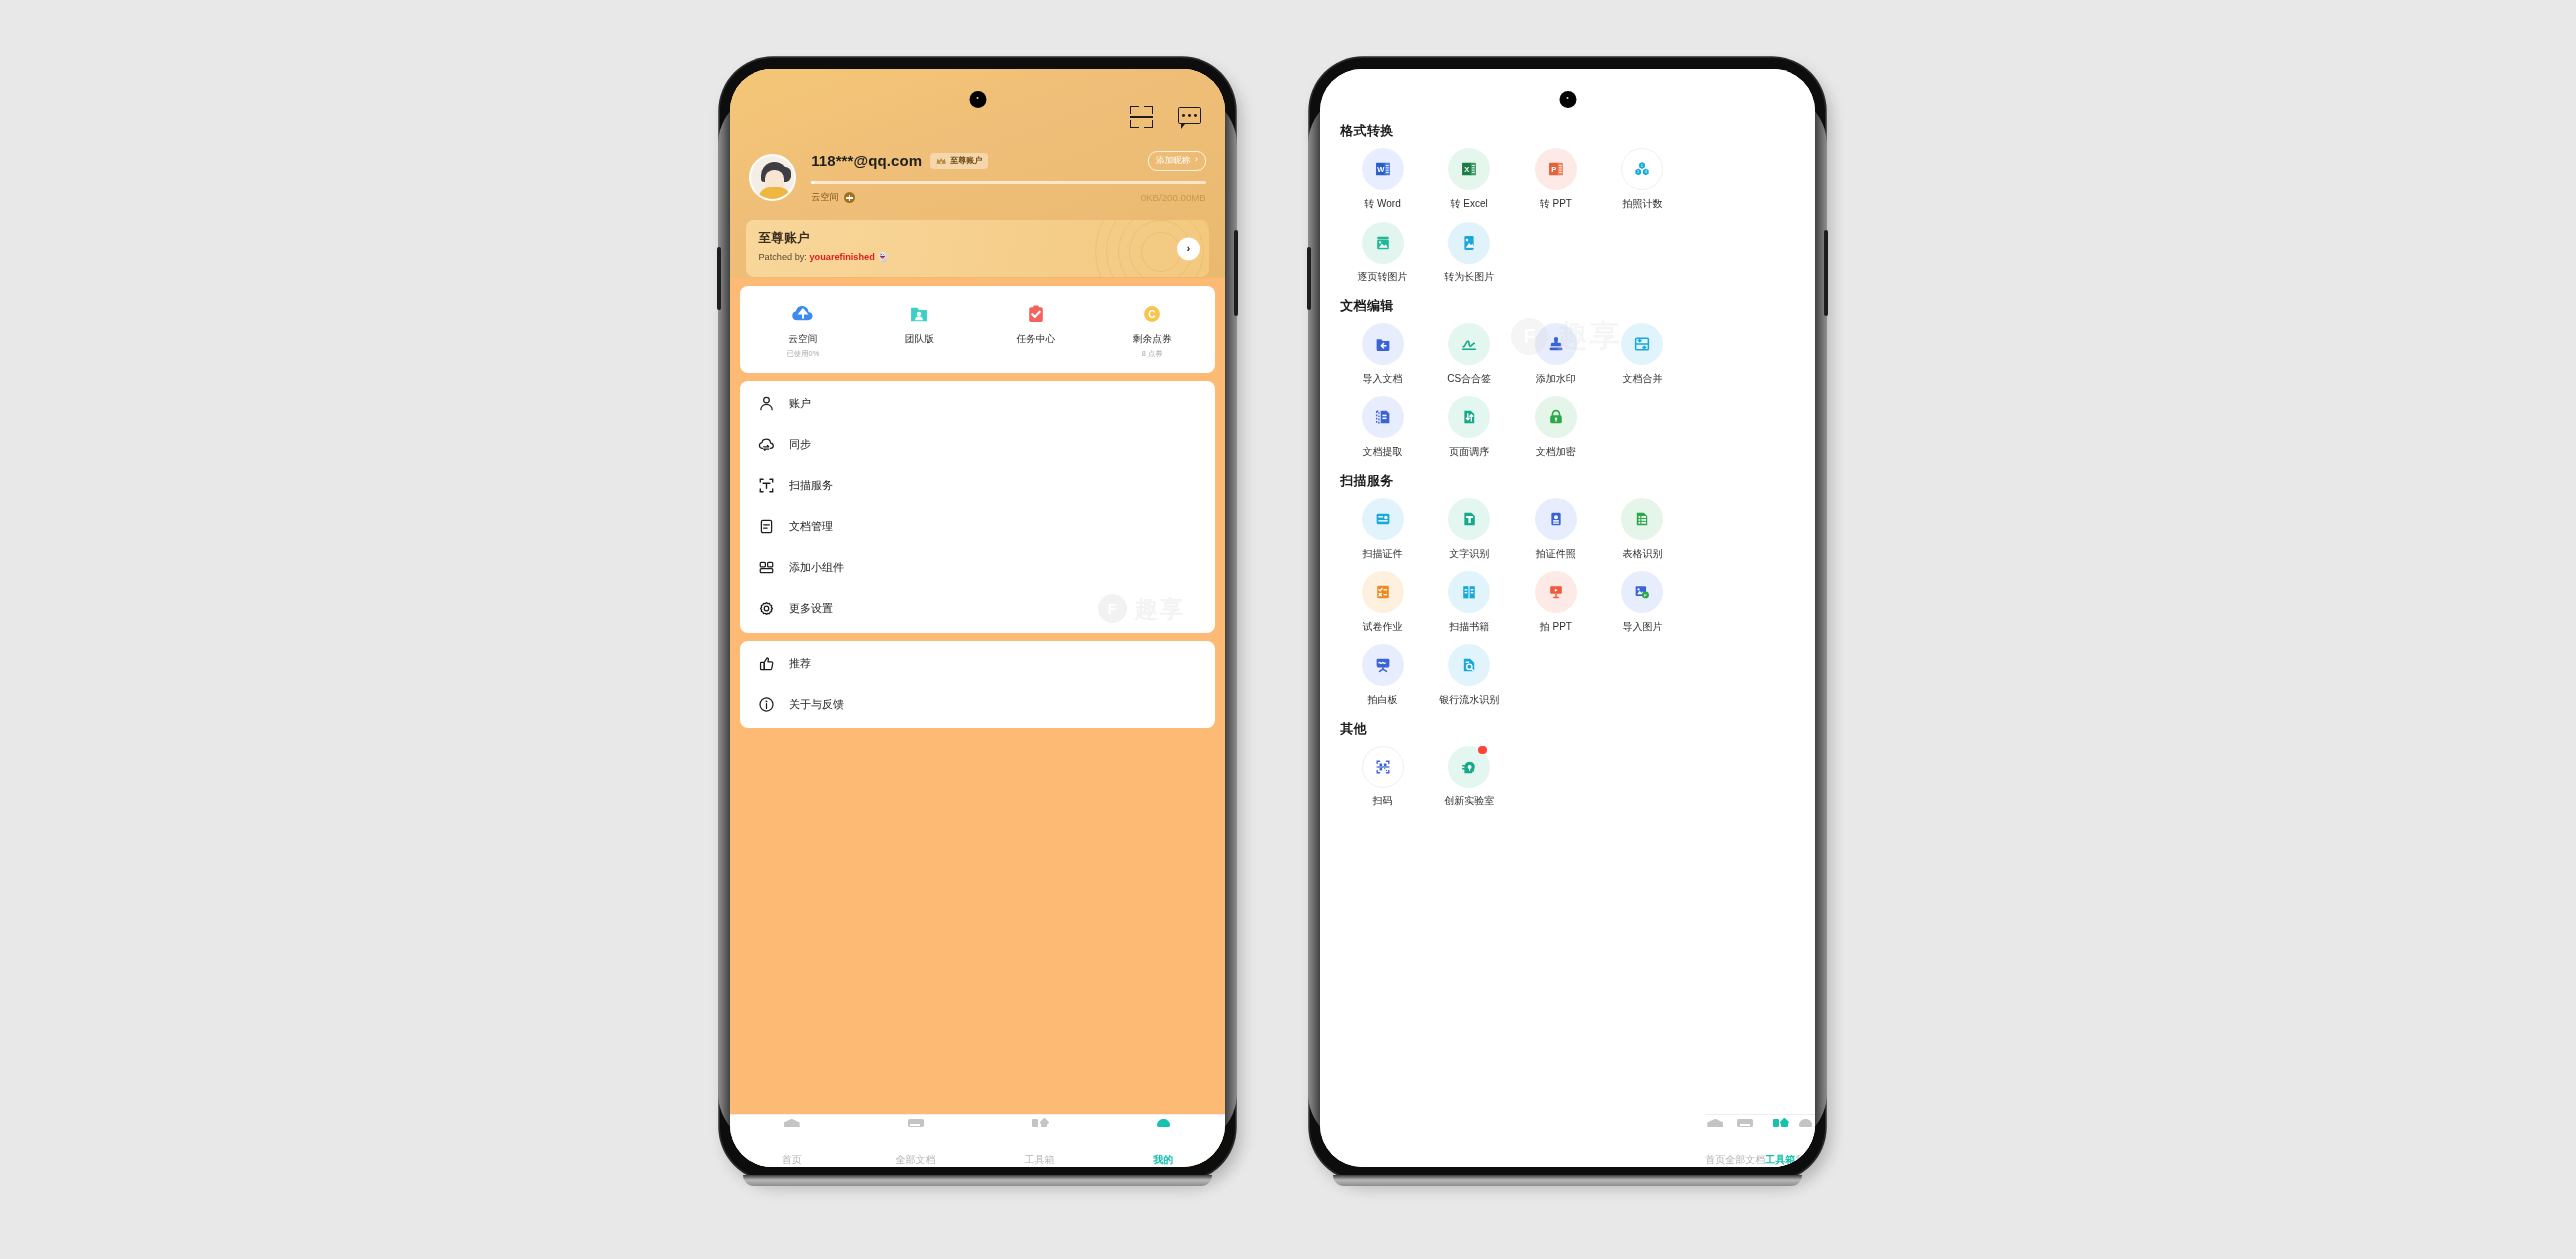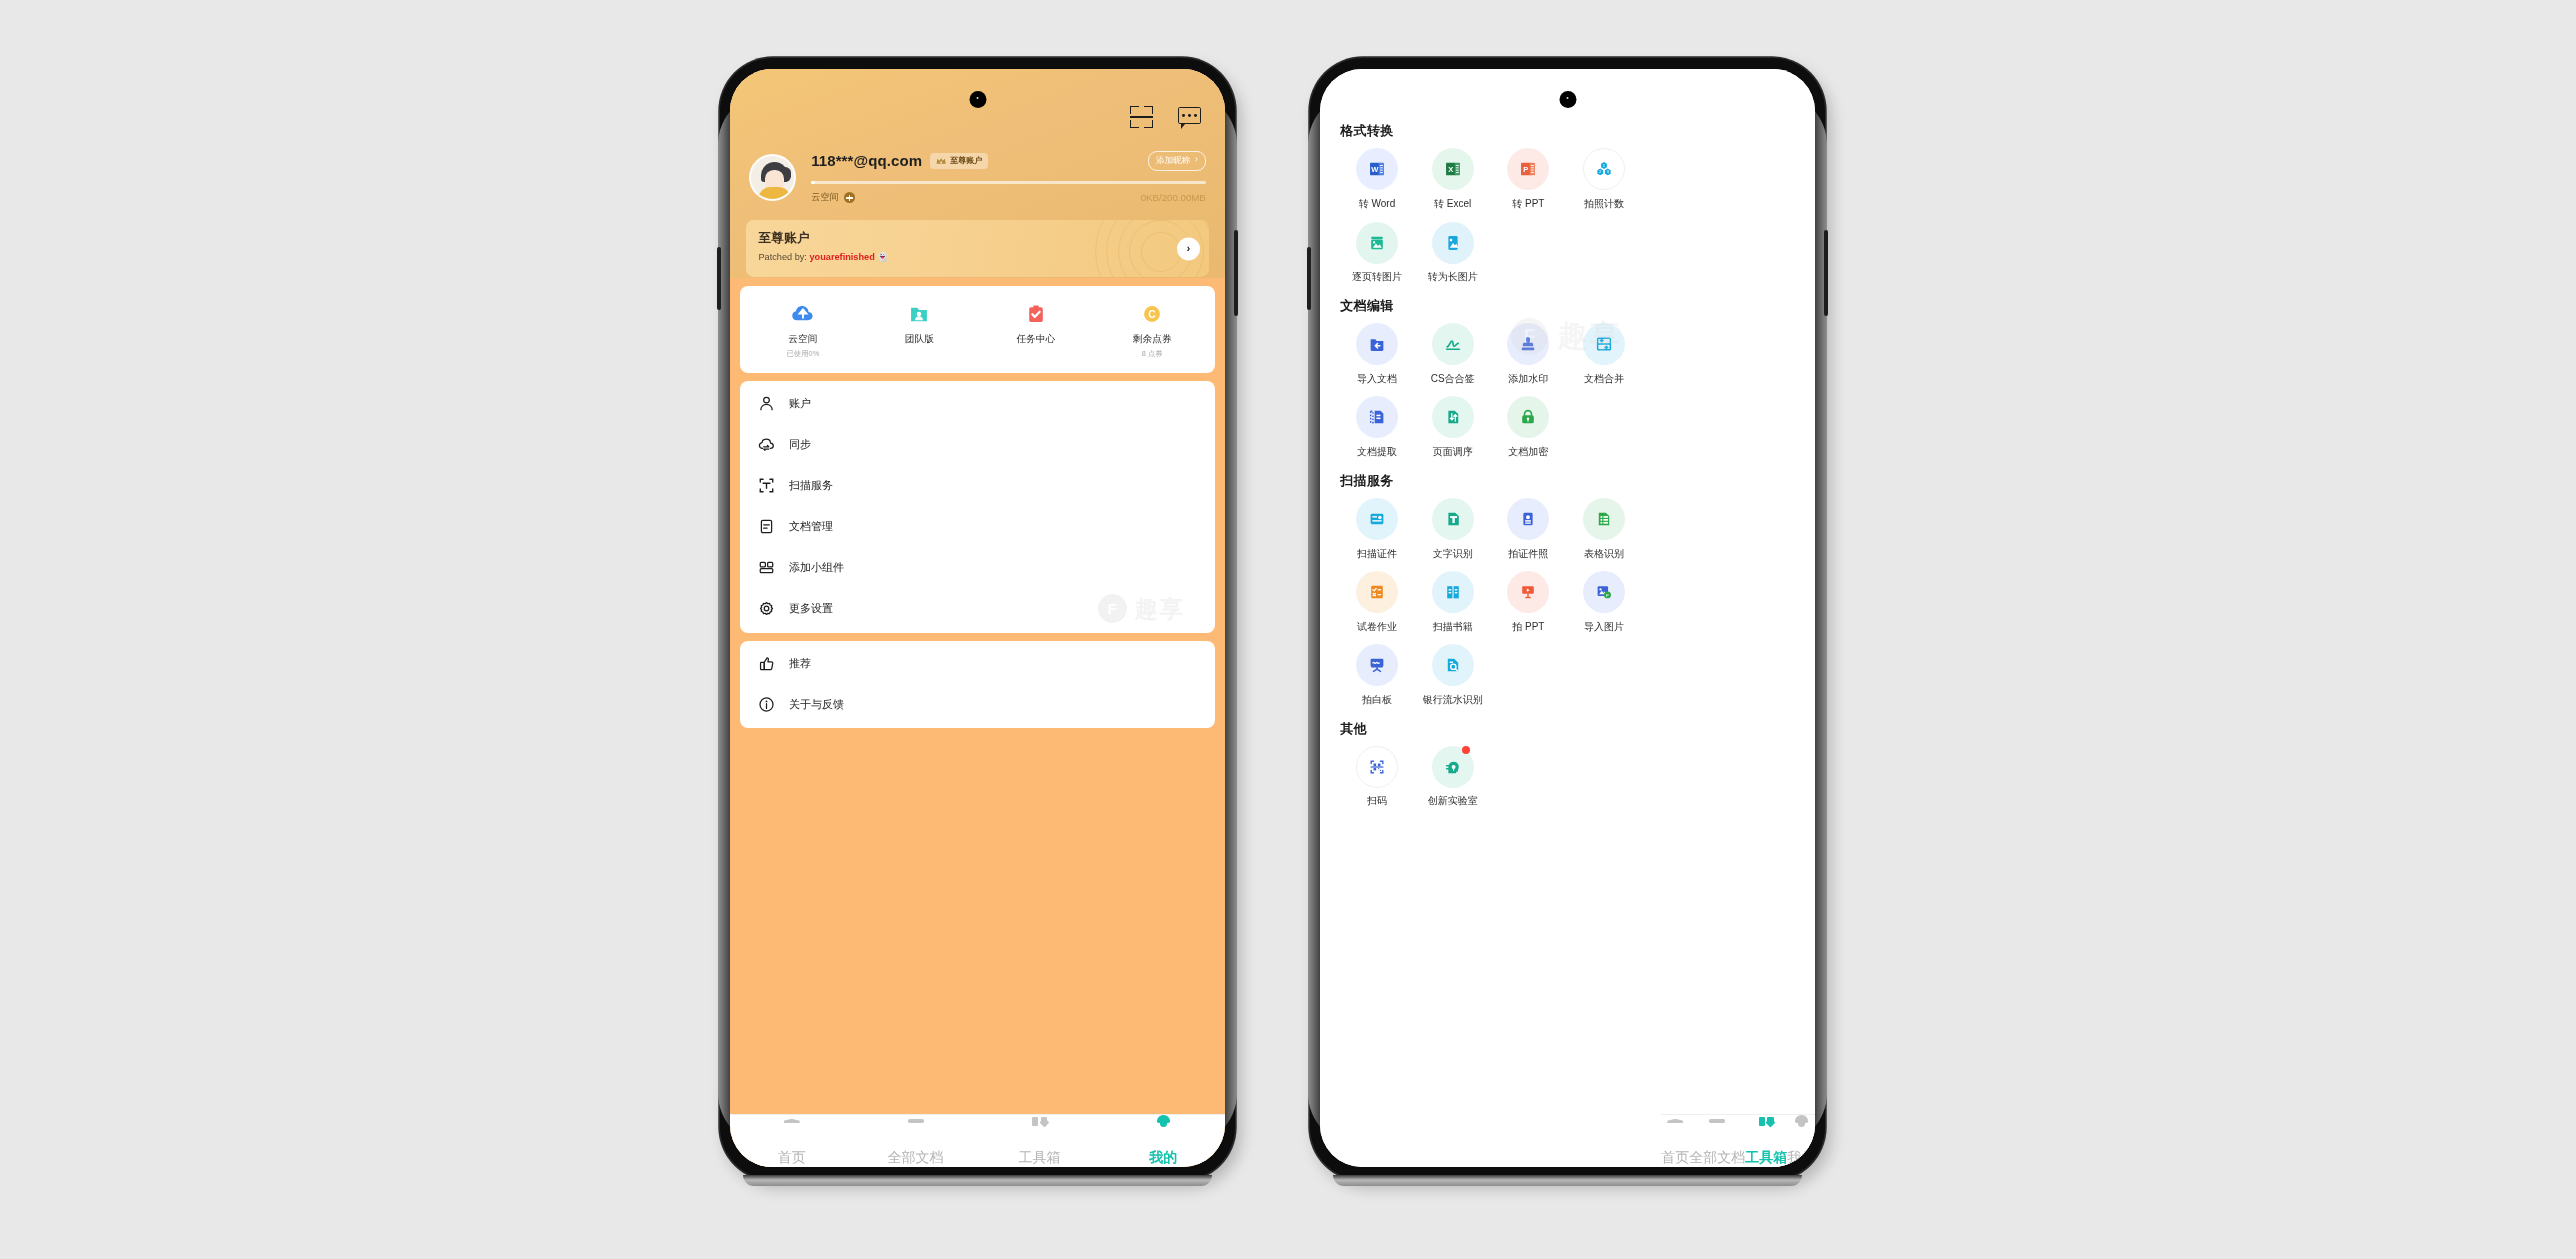--- a/index.html
+++ b/index.html
@@ -156,21 +156,21 @@
              display:flex;align-items:center;justify-content:center;color:#fff;font-size:15.5px;font-weight:700;}
   .wm .txt{font-size:23.5px;font-weight:700;color:#d8d8d8;letter-spacing:1.7px;}
 
   
   .tabbar{
     margin-top:auto; background:#fff; border-top:0.6px solid #eeeeee;
     display:flex; height:53px; padding-top:3.4px; flex:0 0 auto;
   }
   .tab{flex:1;display:flex;flex-direction:column;align-items:center;justify-content:center;gap:4px;cursor:pointer;}
   .tab .t-ic{width:16px;height:16px;position:relative;}
-  .tab .t-lbl{font-size:14px;color:#b4b4b4;margin-top:22px;}
+  .tab .t-lbl{font-size:10px;color:#b4b4b4;margin-top:22px;}
   .tab.active .t-lbl{color:#14c2ad;font-weight:600;}
 
   .ic-home{background:#c4c4c4;clip-path:polygon(50% 0,100% 42%,100% 100%,0 100%,0 42%);}
   .ic-home i{position:absolute;left:6.9px;top:8px;width:2.3px;height:5.2px;background:#fff;}
   .ic-doc{background:#c4c4c4;border-radius:1.7px;}
   .ic-doc i{position:absolute;background:#fff;}
   .ic-doc i:nth-child(1){left:2.9px;top:5.2px;width:9.7px;height:1.8px;}
   .ic-doc i:nth-child(2){left:2.9px;top:8.6px;width:5.7px;height:1.8px;}
   .ic-box i{position:absolute;background:#c4c4c4;}
   .ic-box i:nth-child(1){left:0.6px;top:0.6px;width:6.3px;height:6.9px;border-radius:1.1px;}

